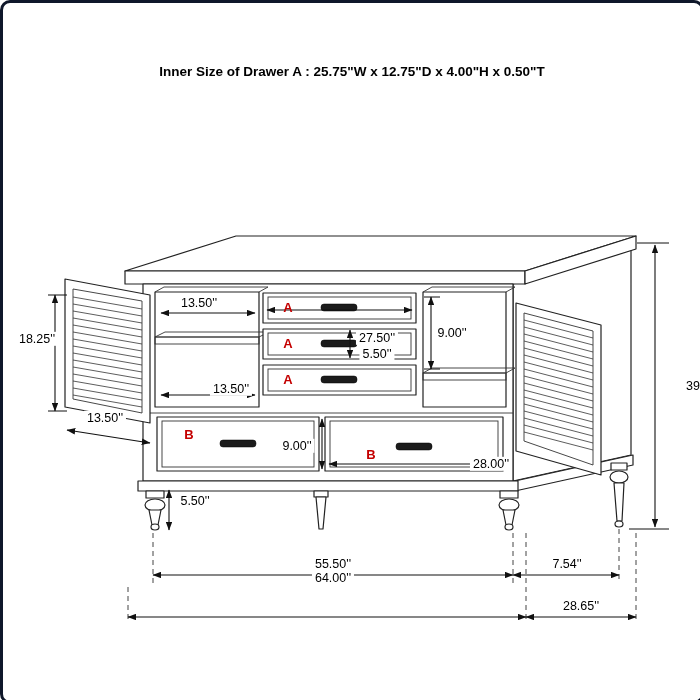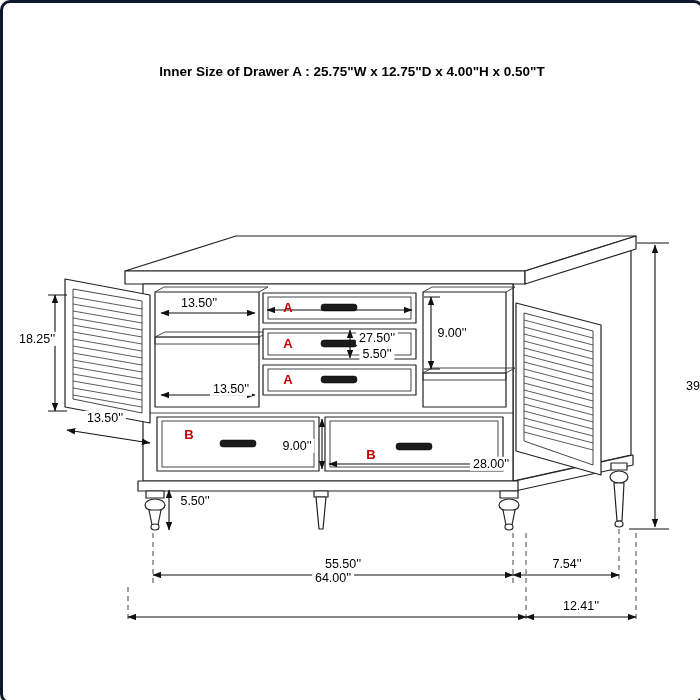--- a/index.html
+++ b/index.html
@@ -209,18 +209,18 @@
   <div class="dim" style="left:196px;top:300px;">13.50''</div>
   <div class="dim" style="left:374px;top:307px;margin-top:28px;">27.50''</div>
   <div class="dim" style="left:449px;top:330px;">9.00''</div>
   <div class="dim" style="left:374px;top:351px;">5.50''</div>
   <div class="dim" style="left:228px;top:386px;">13.50''</div>
   <div class="dim" style="left:102px;top:415px;">13.50''</div>
   <div class="dim" style="left:294px;top:443px;">9.00''</div>
   <div class="dim" style="left:456px;top:461px;margin-left:32px;">28.00''</div>
   <div class="dim" style="left:192px;top:498px;">5.50''</div>
   <div class="dim" style="left:665px;top:383px;margin-left:36px;">39.50''</div>
-  <div class="dim" style="left:340px;top:561px;">55.50''</div>
+  <div class="dim" style="left:330px;top:561px;">55.50''</div>
   <div class="dim" style="left:564px;top:561px;">7.54''</div>
   <div class="dim" style="left:330px;top:575px;">64.00''</div>
-  <div class="dim" style="left:578px;top:603px;">12.41''</div>
+  <div class="dim" style="left:578px;top:603px;">28.65''</div>
 
 </div>
 
 </body></html>

